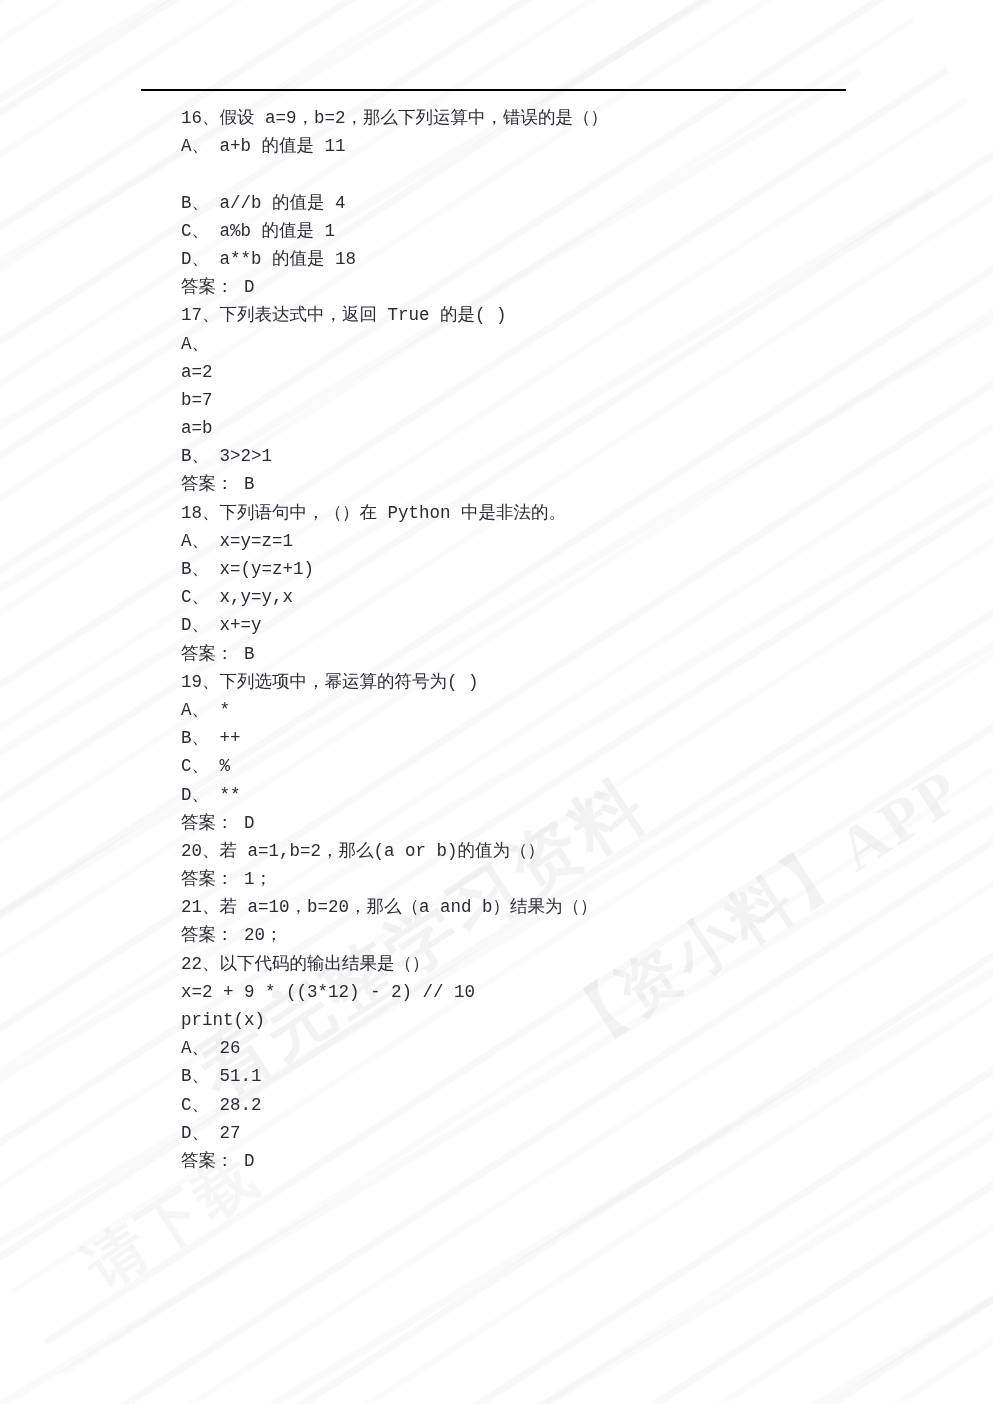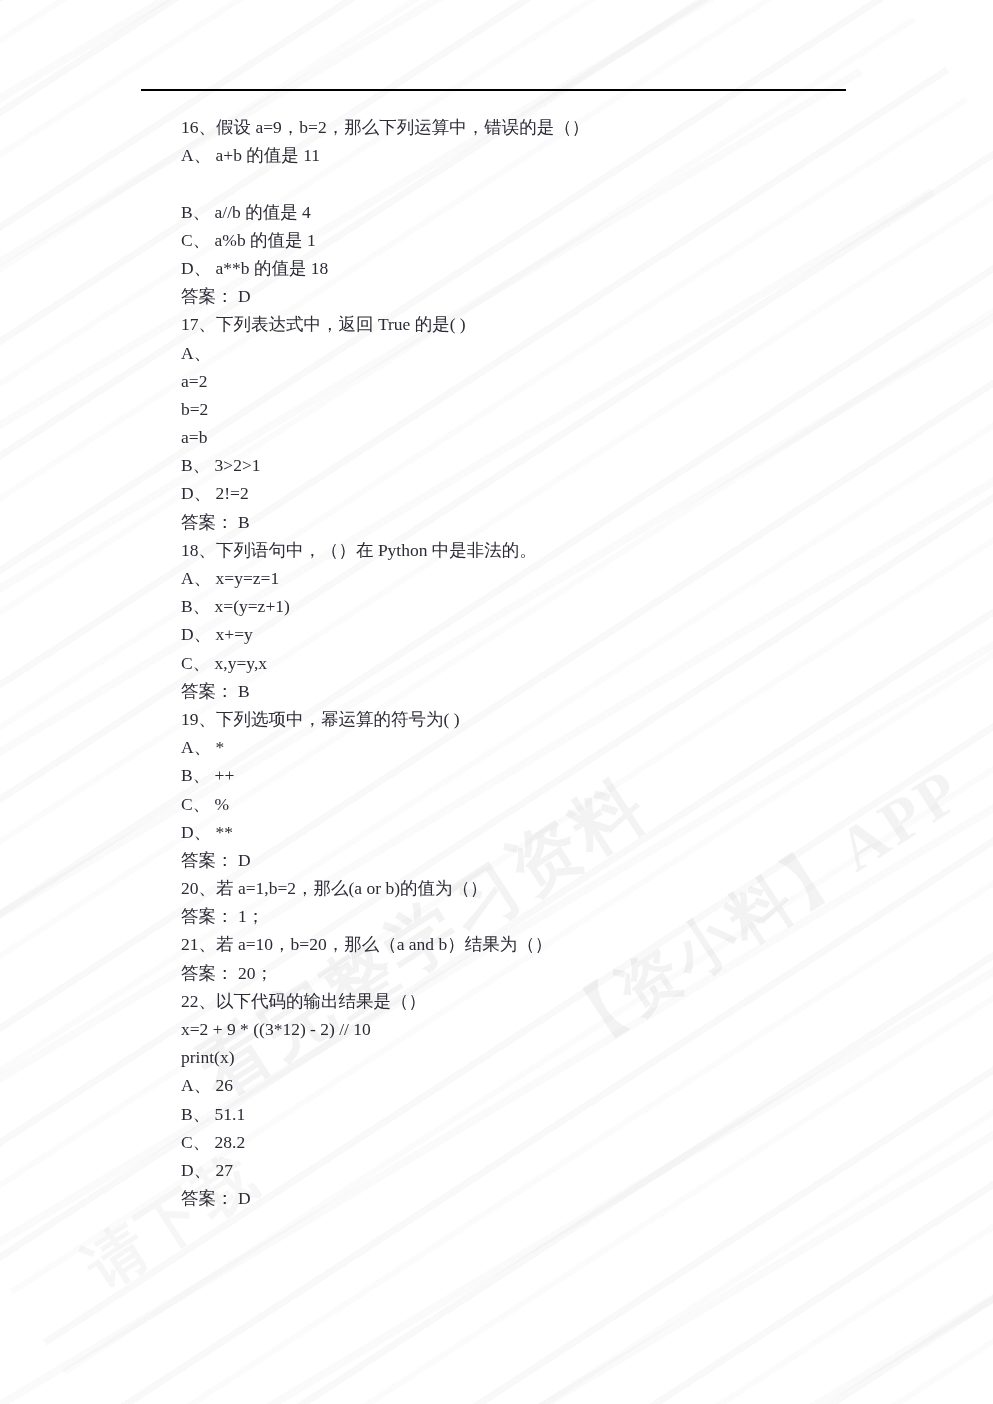--- a/index.html
+++ b/index.html
@@ -100,23 +100,24 @@
     width: 705px;
     height: 0;
     border-top: 2px solid #000000;
     z-index: 3;
   }
 
   
   .content {
     position: absolute;
     left: 181px;
-    top: 113px;
+    top: 104px;
     width: 700px;
     z-index: 4;
+    font-family: Liberation Mono, monospace;
   }
   .line {
     color: #2b2b35;
     font-size: 17.5px;
     line-height: 28.2px;
     height: 28.2px;
     white-space: pre;
   }
   .line.blank {
     height: 28.2px;
@@ -141,30 +142,29 @@
       <div class="line">16、假设 a=9，b=2，那么下列运算中，错误的是（）</div>
       <div class="line">A、 a+b 的值是 11</div>
       <div class="line blank"></div>
       <div class="line">B、 a//b 的值是 4</div>
       <div class="line">C、 a%b 的值是 1</div>
       <div class="line">D、 a**b 的值是 18</div>
       <div class="line">答案： D</div>
       <div class="line">17、下列表达式中，返回 True 的是( )</div>
       <div class="line">A、</div>
       <div class="line">a=2</div>
-      <div class="line">b=2</div>
+      <div class="line">b=7</div>
       <div class="line">a=b</div>
       <div class="line">B、 3&gt;2&gt;1</div>
-      <div class="line">D、 2!=2</div>
       <div class="line">答案： B</div>
       <div class="line">18、下列语句中，（）在 Python 中是非法的。</div>
       <div class="line">A、 x=y=z=1</div>
       <div class="line">B、 x=(y=z+1)</div>
+      <div class="line">C、 x,y=y,x</div>
       <div class="line">D、 x+=y</div>
-      <div class="line">C、 x,y=y,x</div>
       <div class="line">答案： B</div>
       <div class="line">19、下列选项中，幂运算的符号为( )</div>
       <div class="line">A、 *</div>
       <div class="line">B、 ++</div>
       <div class="line">C、 %</div>
       <div class="line">D、 **</div>
       <div class="line">答案： D</div>
       <div class="line">20、若 a=1,b=2，那么(a or b)的值为（）</div>
       <div class="line">答案： 1；</div>
       <div class="line">21、若 a=10，b=20，那么（a and b）结果为（）</div>

